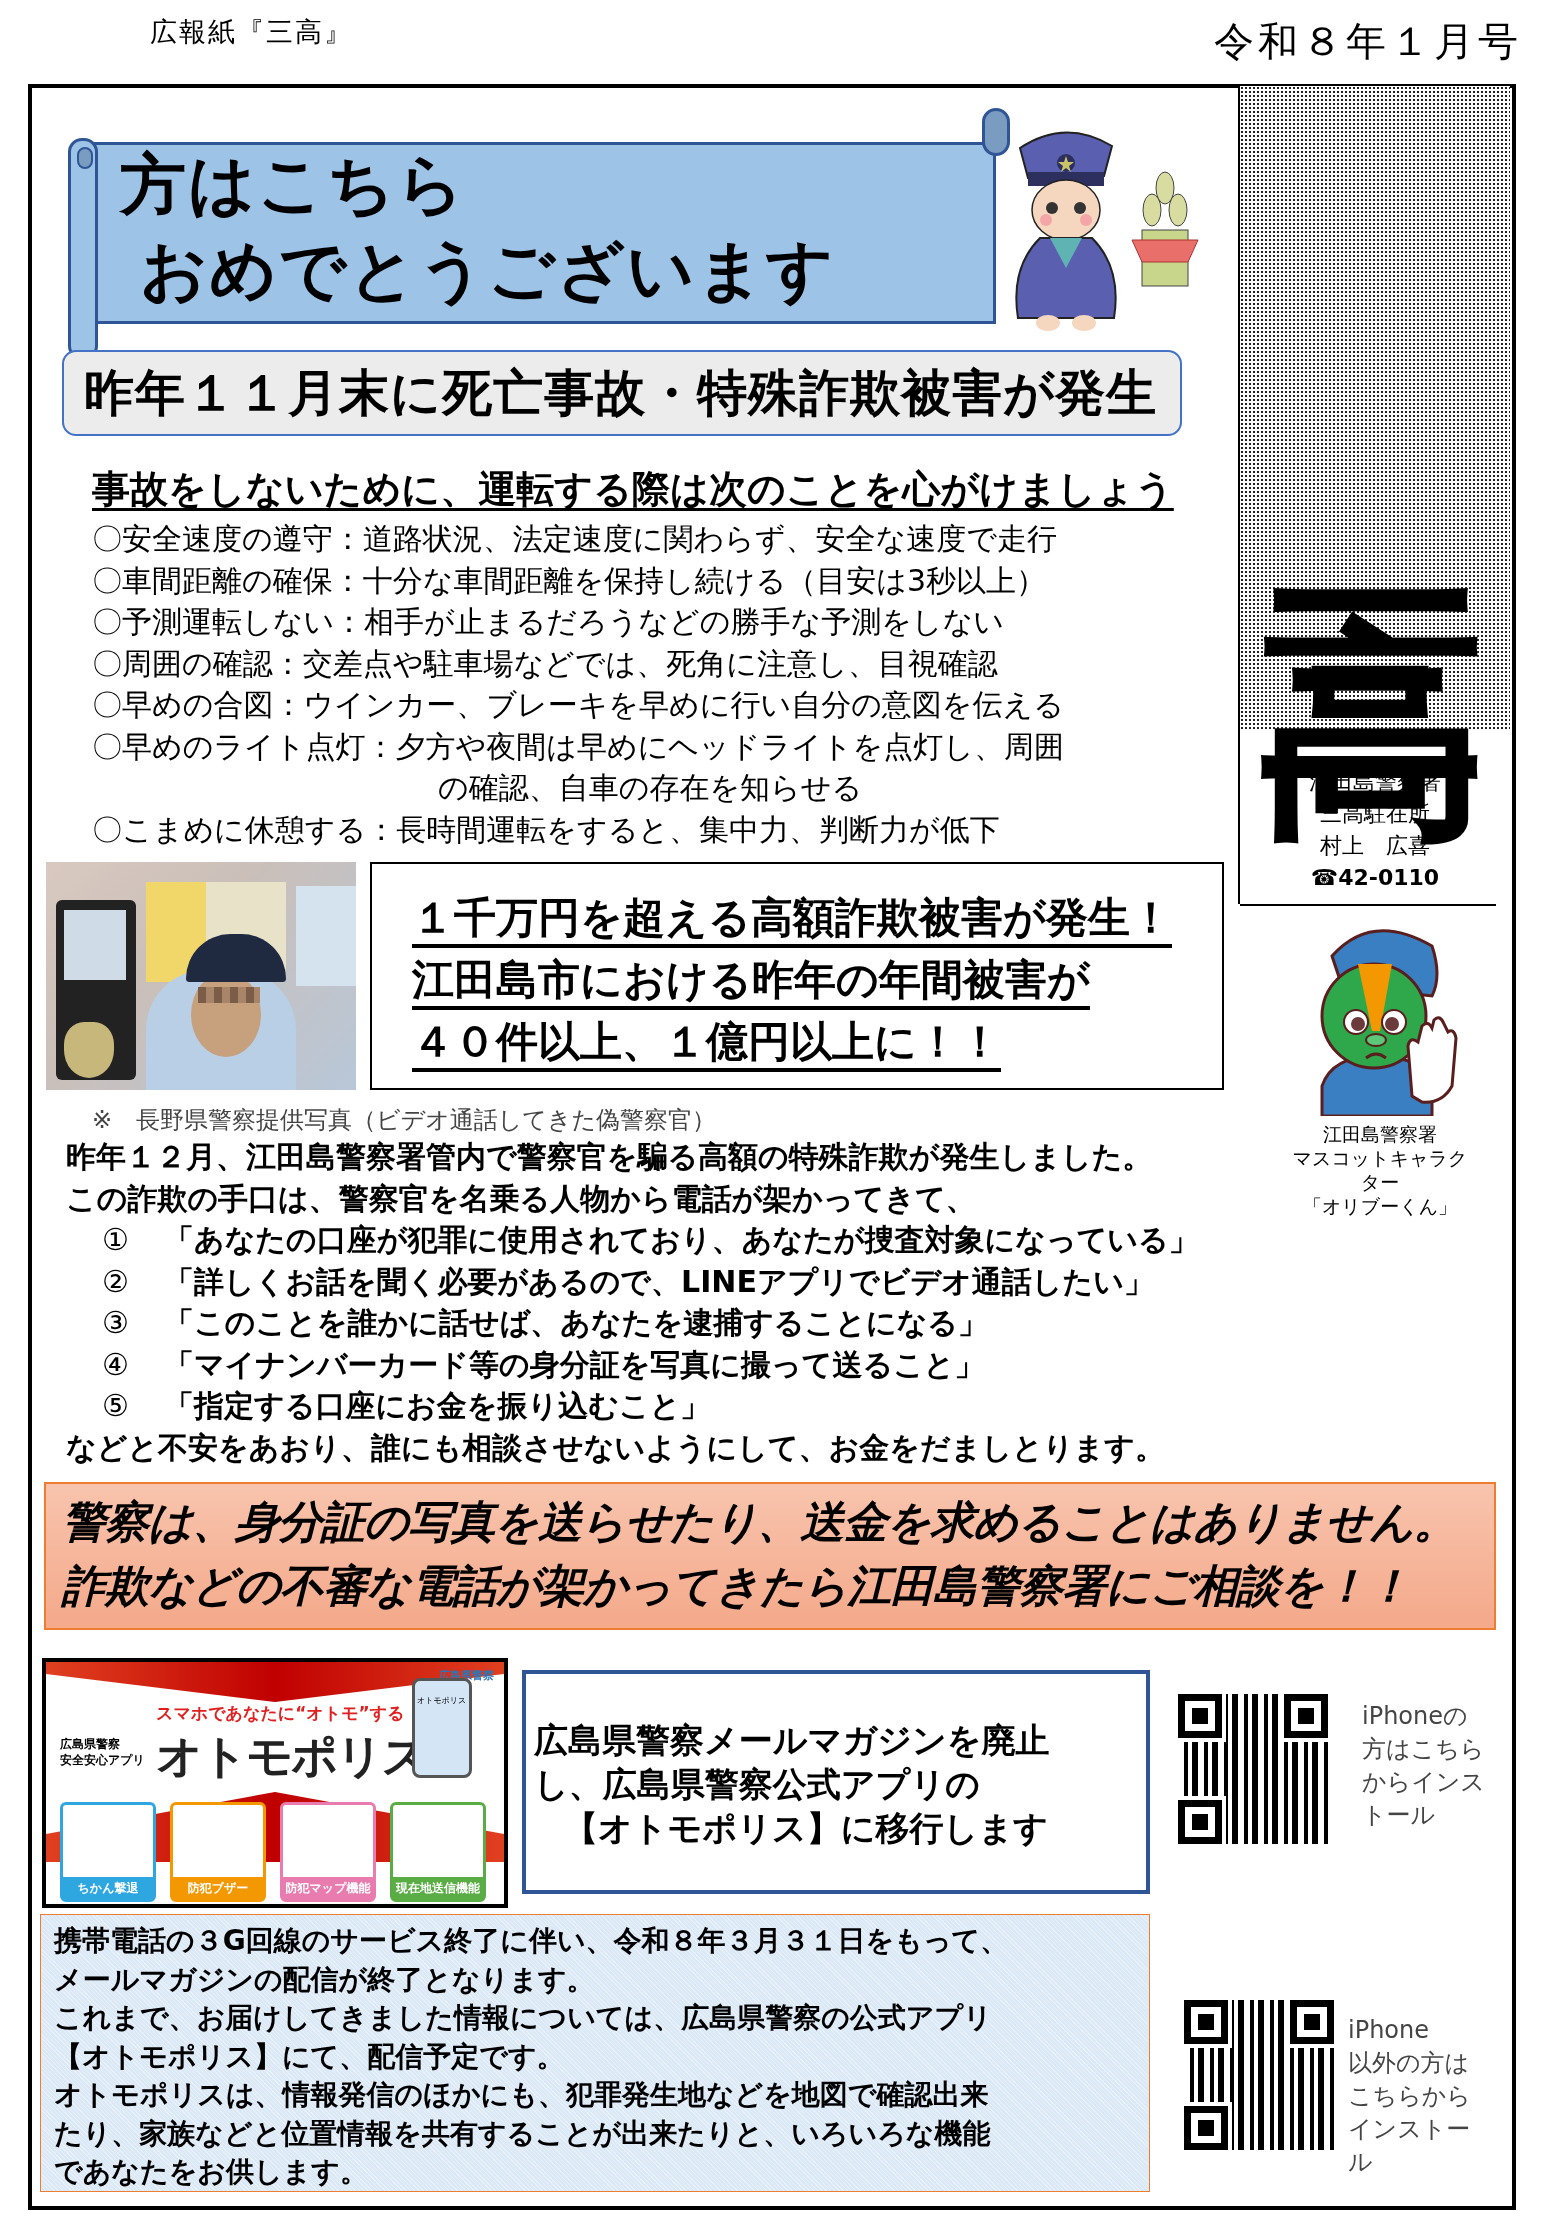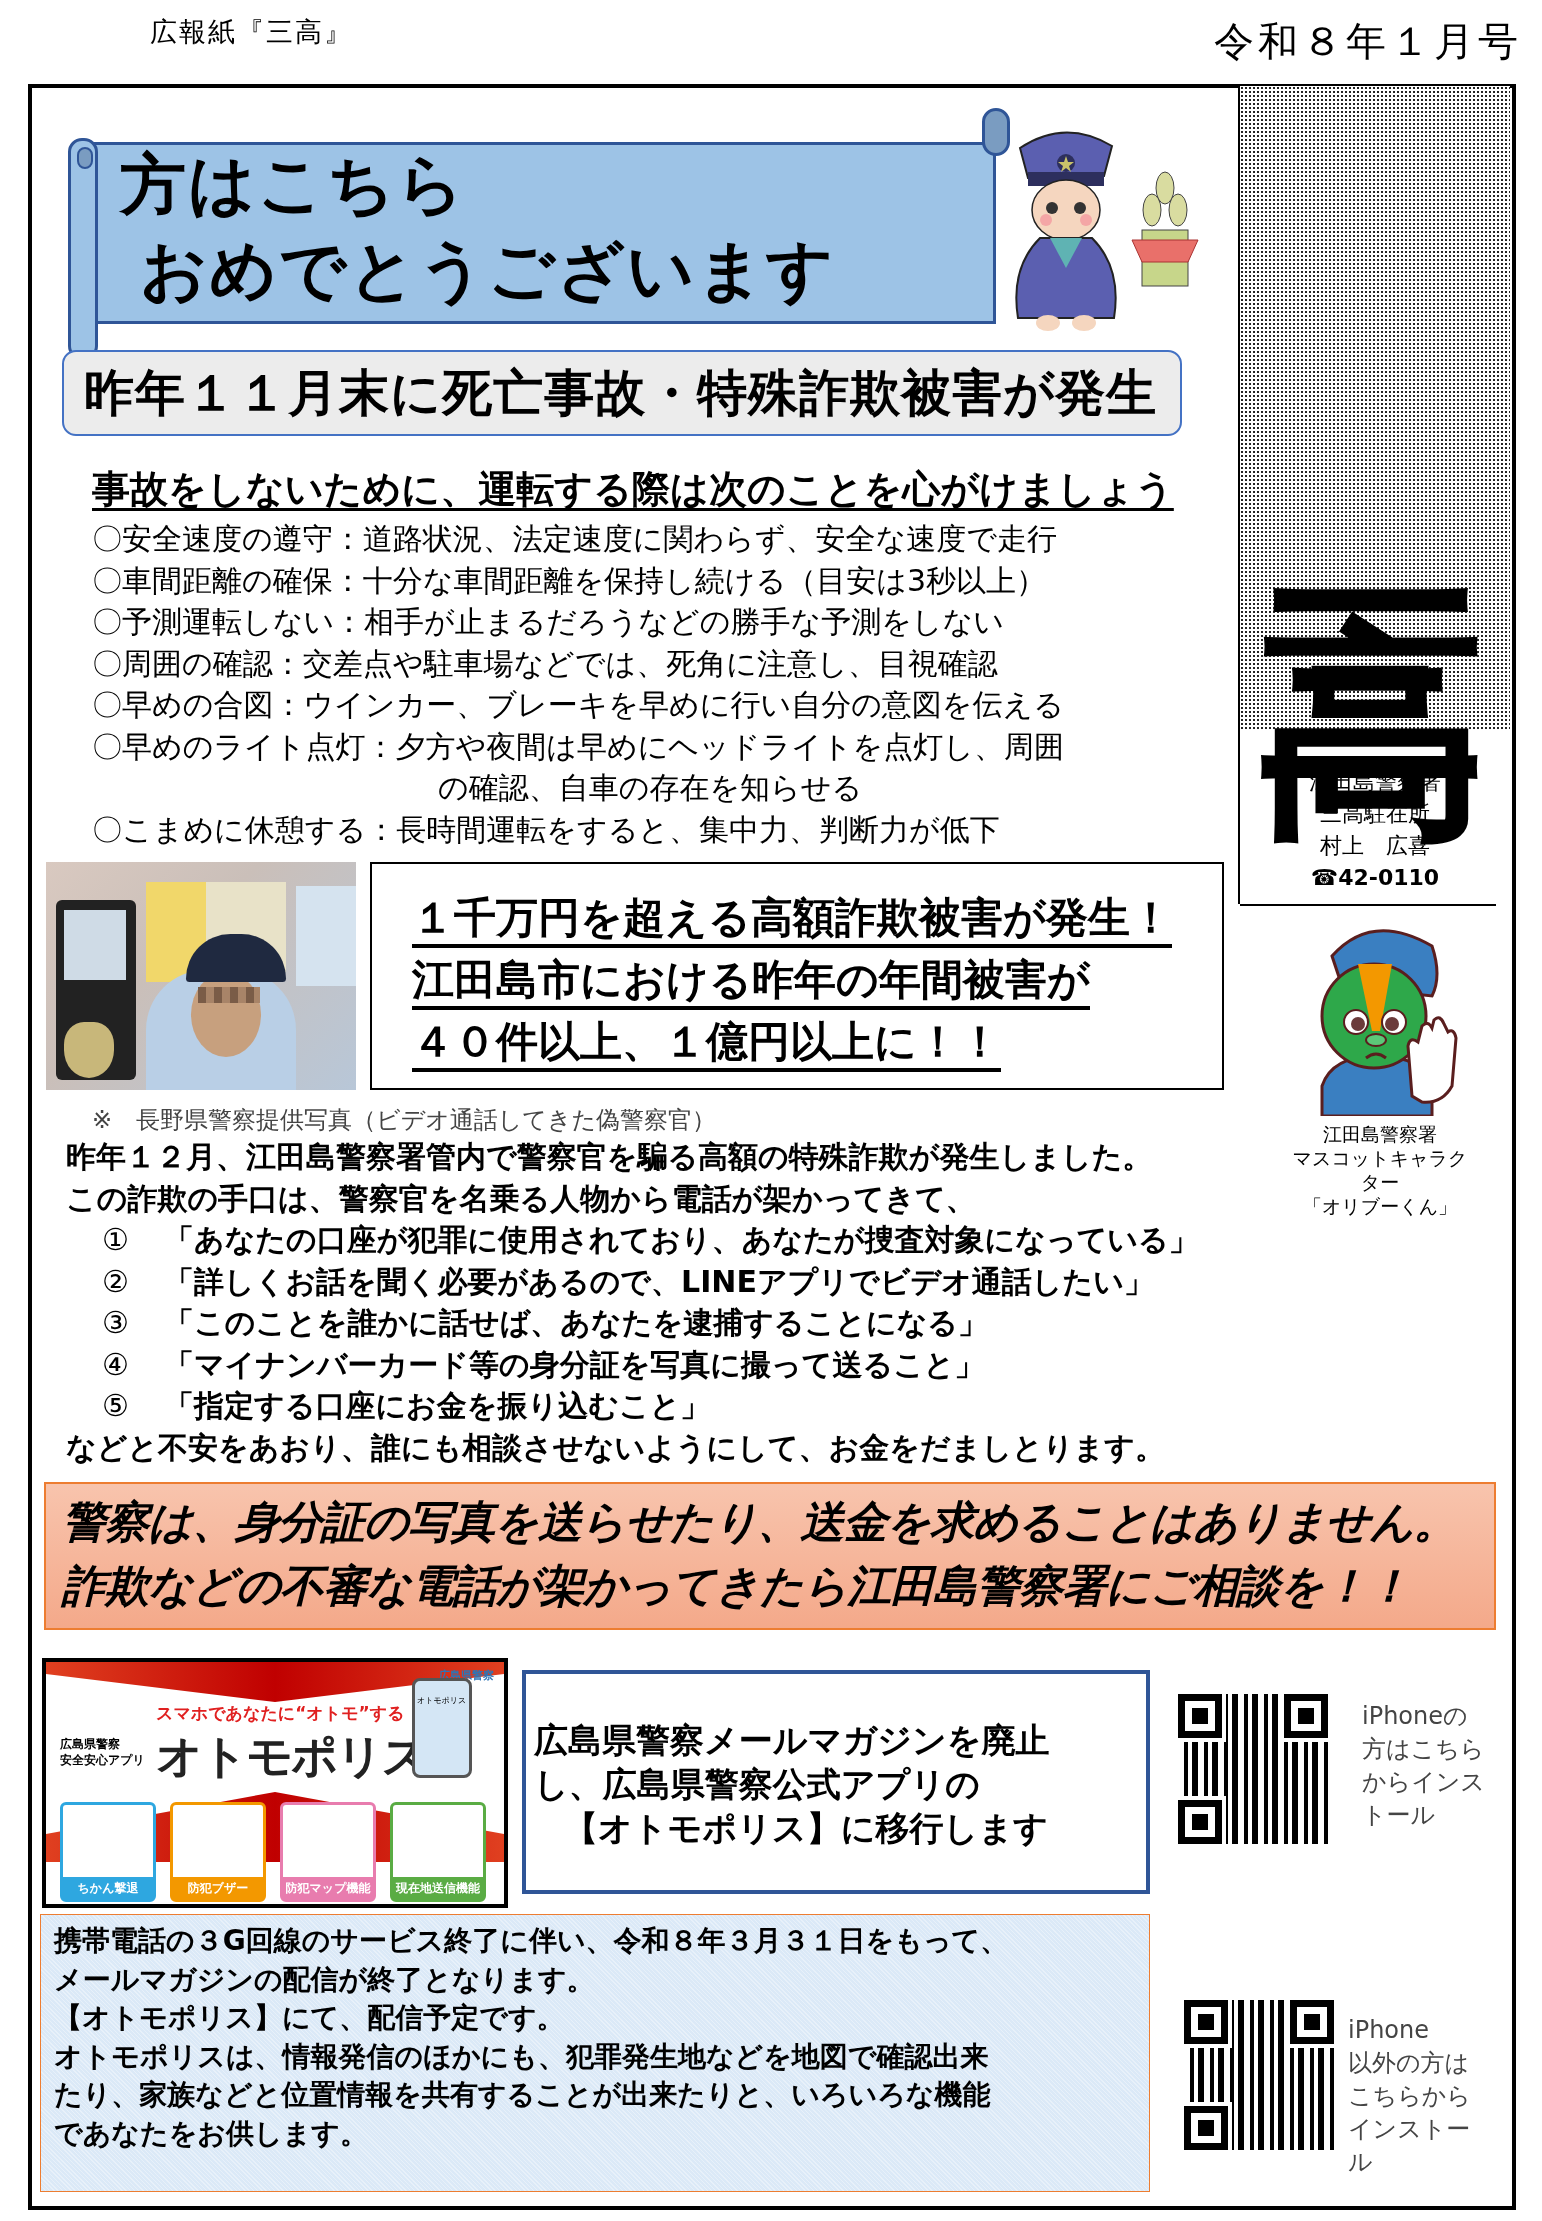--- a/index.html
+++ b/index.html
@@ -312,20 +312,21 @@
   <div>iPhoneの</div>
   <div>方はこちら</div>
   <div>からインス</div>
   <div>トール</div>
 </div>
 
 <div class="abs info-box"></div>
 <div class="abs info-text">
   <div>携帯電話の３G回線のサービス終了に伴い、令和８年３月３１日をもって、</div>
   <div>メールマガジンの配信が終了となります。</div>
+  <div>これまで、お届けしてきました情報については、広島県警察の公式アプリ</div>
   <div>【オトモポリス】にて、配信予定です。</div>
   <div>オトモポリスは、情報発信のほかにも、犯罪発生地などを地図で確認出来</div>
   <div>たり、家族などと位置情報を共有することが出来たりと、いろいろな機能</div>
   <div>であなたをお供します。</div>
 </div>
 
 <div class="qr qr-other">
   <div class="finder" style="left:0;top:0;"></div>
     <div class="finder" style="left:106px;top:0;"></div>
     <div class="finder" style="left:0;top:106px;"></div>

